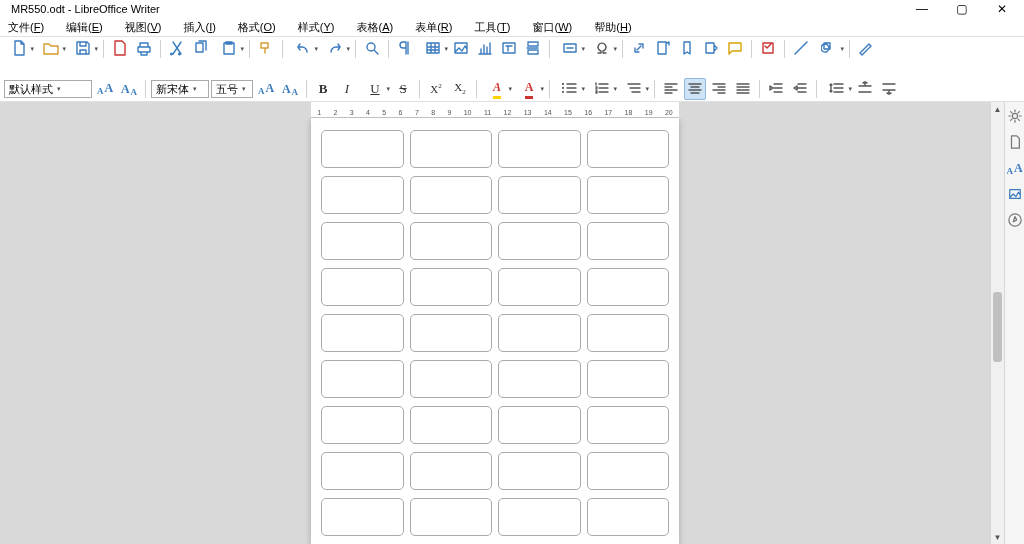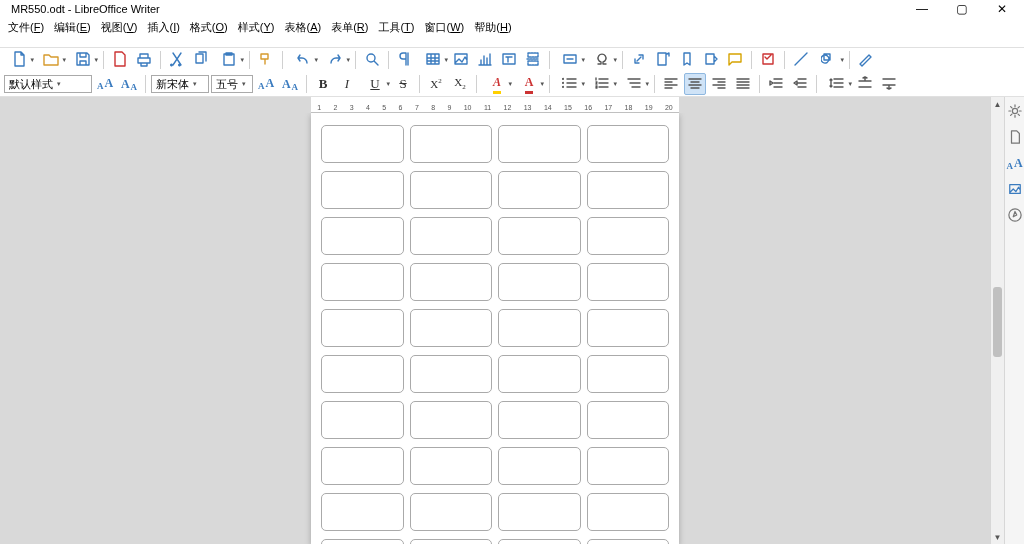--- a/index.html
+++ b/index.html
@@ -4,25 +4,25 @@
 <style>
   * { box-sizing: border-box; margin: 0; padding: 0; }
   html, body { width: 1024px; height: 544px; overflow: hidden; font-family: "Segoe UI", Tahoma, sans-serif; font-size: 11px; background: #fff; color: #000; }
   body { display: flex; flex-direction: column; }
 
   .titlebar { height: 18px; background: #fff; display: flex; align-items: center; padding: 0 2px; font-size: 11px; color: #000; margin-left: 9px; }
   .titlebar .title { flex: 0 0 auto; }
   .titlebar .spacer { flex: 1; }
   .titlebar .winbtn { width: 40px; height: 18px; display: flex; align-items: center; justify-content: center; font-size: 12px; color: #000; }
 
-  .menubar { height: 18px; display: flex; align-items: center; gap: 2px; padding: 0 4px; font-size: 11px; }
+  .menubar { height: 18px; display: flex; align-items: center; gap: 14px; padding: 0 4px; font-size: 11px; }
   .menubar .m { padding: 1px 4px; }
   .menubar .m u { text-decoration: underline; }
 
-  .toolbars { display: flex; flex-direction: column; gap: 0; border-top: 1px solid #e0e0e0; border-bottom: 1px solid #e0e0e0; margin-top: 11px; }
+  .toolbars { display: flex; flex-direction: column; gap: 16px; border-top: 1px solid #e0e0e0; border-bottom: 1px solid #e0e0e0; }
   .tbrow { height: 24px; display: flex; align-items: center; gap: 2px; padding: 1px 4px; }
   .tbrow .sep { width: 1px; height: 18px; background: #d0d0d0; margin: 0 3px; }
   .tbrow .btn { width: 22px; height: 22px; display: flex; align-items: center; justify-content: center; border: 1px solid transparent; border-radius: 2px; position: relative; }
   .tbrow .btn svg { width: 16px; height: 16px; }
   .tbrow .btn .dd { position: absolute; right: -1px; top: 50%; transform: translateY(-50%); font-size: 7px; color: #555; }
   .tbrow .btn.w { width: 30px; }
   .combo { display: inline-flex; align-items: center; border: 1px solid #aaa; background: #fff; height: 18px; padding: 0 2px 0 4px; font-size: 11px; }
   .combo .tri { font-size: 7px; color: #555; margin-left: 4px; }
   .btn.selected { background: #cfe3f7; border-color: #8fb8e0; }
 

